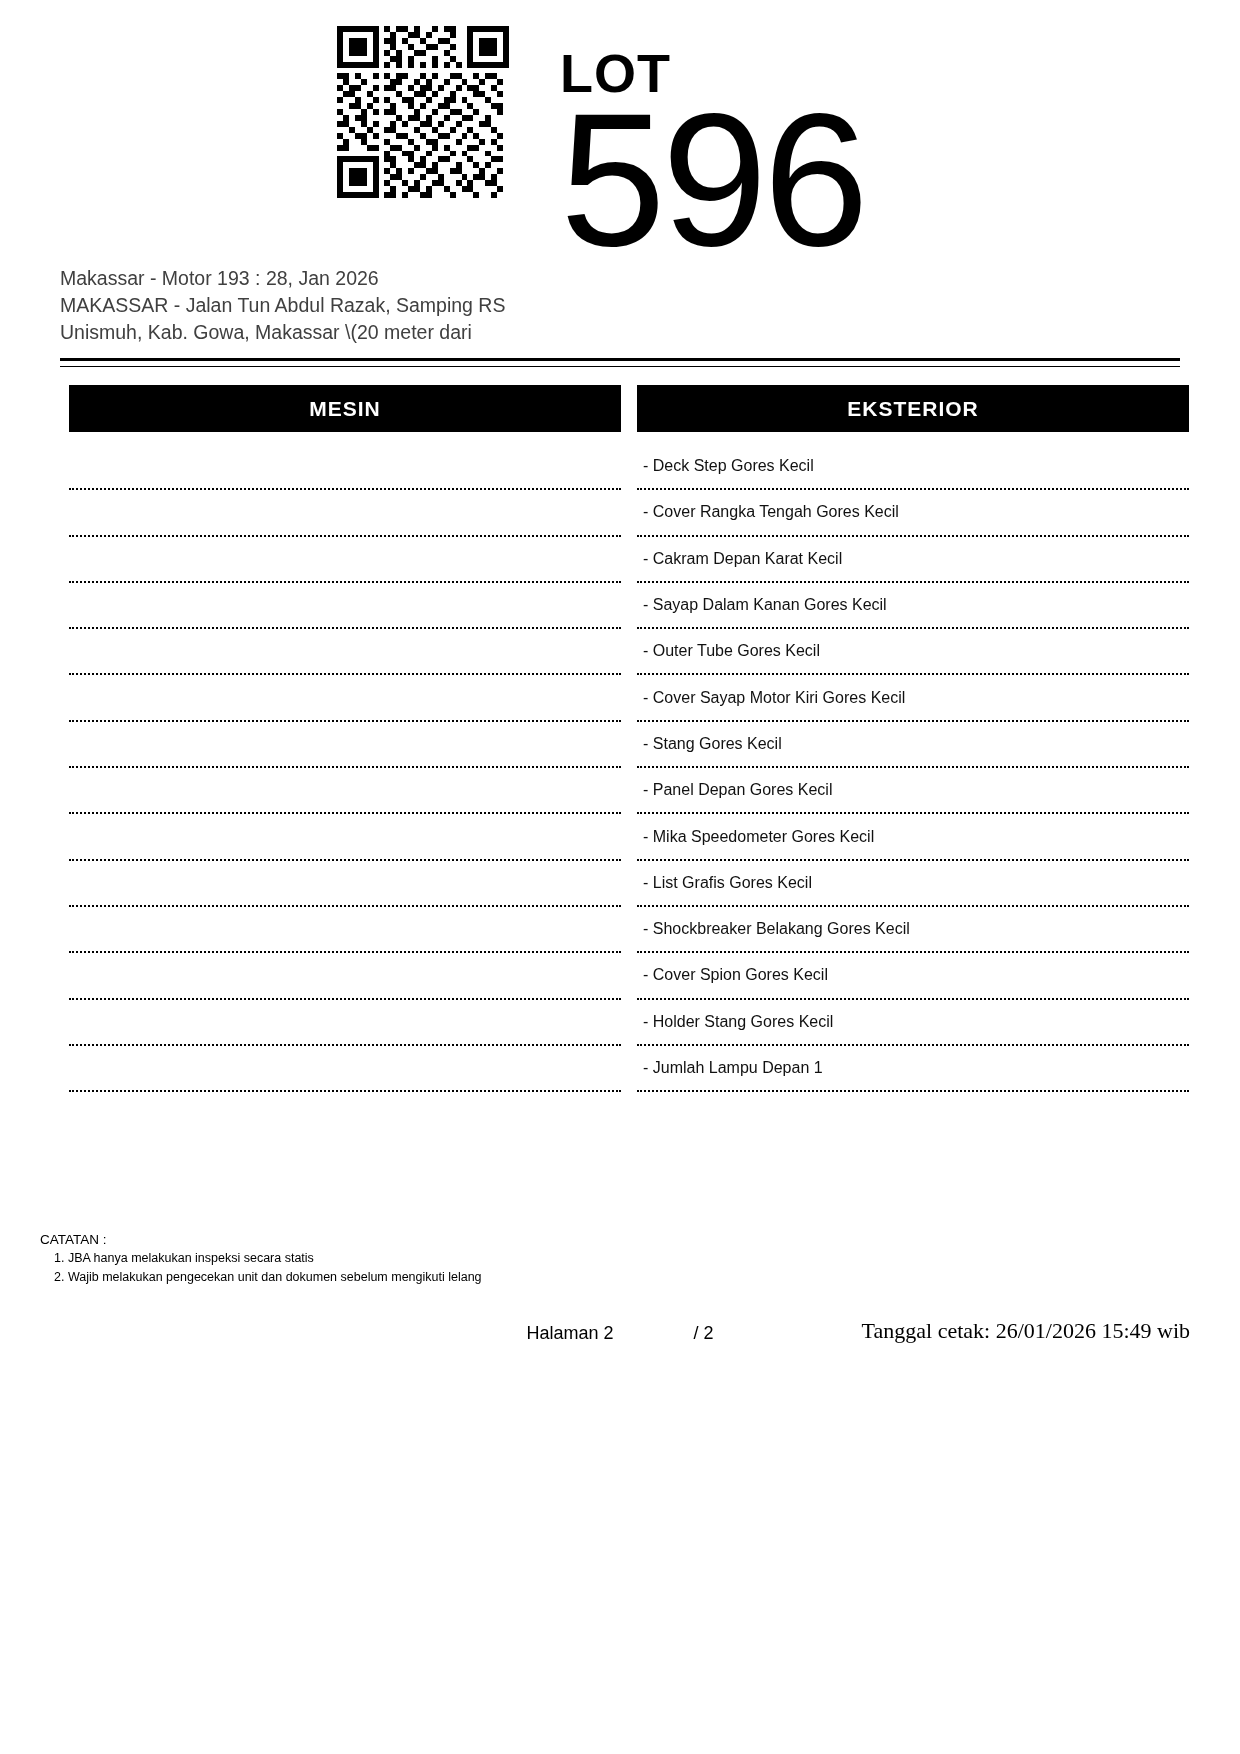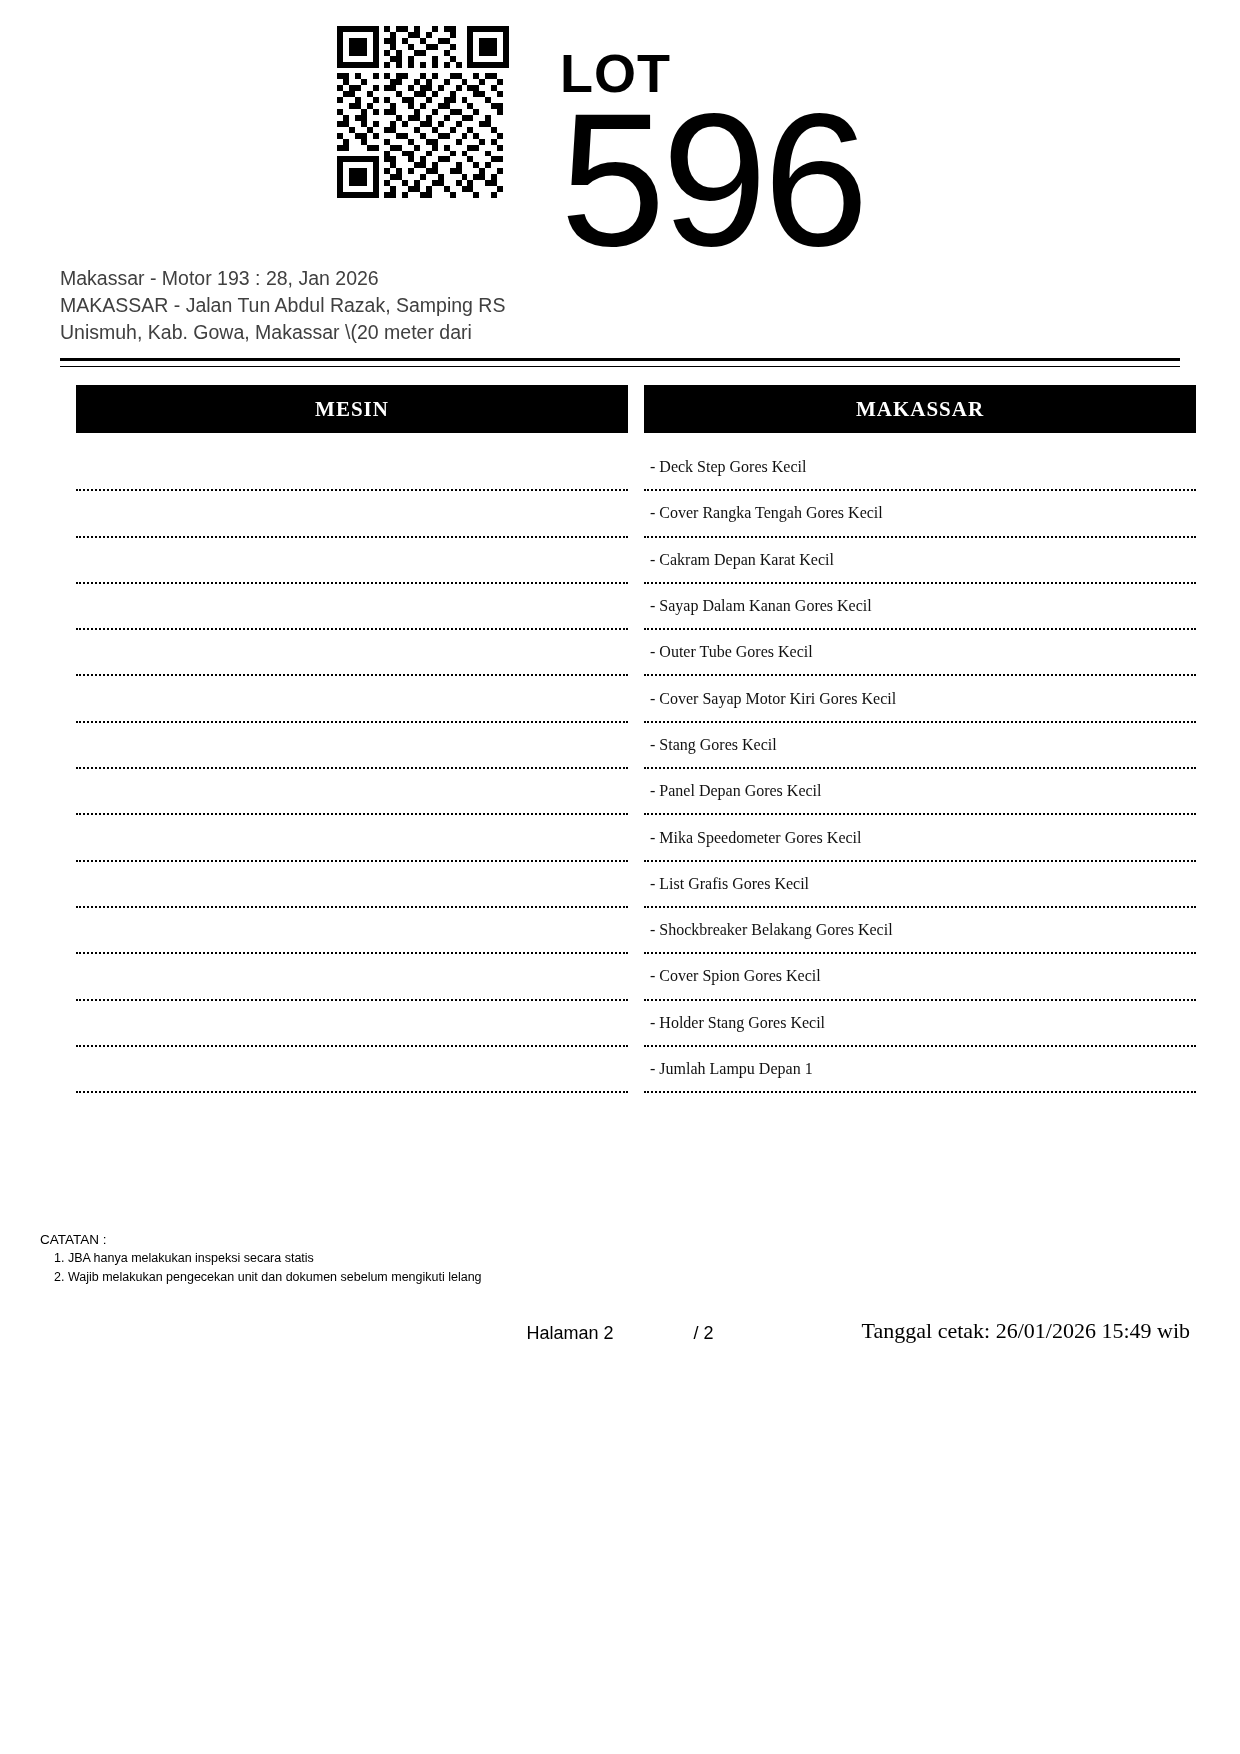--- a/index.html
+++ b/index.html
@@ -81,24 +81,23 @@
     position: absolute;
     left: 60px;
     right: 60px;
     top: 366px;
     border-top: 1px solid #000;
   }
 
   
   .table-area {
     position: absolute;
-    left: 76px;
+    left: 69px;
     top: 385px;
     width: 1120px;
-    font-family: Liberation Serif, serif;
   }
   .cols {
     display: flex;
     gap: 16px;
   }
   .col {
     width: 552px;
   }
   .col-head {
     background: #000;
@@ -421,21 +420,21 @@
           <div class="row empty"></div>
           <div class="row empty"></div>
           <div class="row empty"></div>
           <div class="row empty"></div>
           <div class="row empty"></div>
           <div class="row empty"></div>
         </div>
       </div>
 
       <div class="col">
-        <div class="col-head">MAKASSAR</div>
+        <div class="col-head">EKSTERIOR</div>
         <div class="rows">
           <div class="row">- Deck Step Gores Kecil</div>
           <div class="row">- Cover Rangka Tengah Gores Kecil</div>
           <div class="row">- Cakram Depan Karat Kecil</div>
           <div class="row">- Sayap Dalam Kanan Gores Kecil</div>
           <div class="row">- Outer Tube Gores Kecil</div>
           <div class="row">- Cover Sayap Motor Kiri Gores Kecil</div>
           <div class="row">- Stang Gores Kecil</div>
           <div class="row">- Panel Depan Gores Kecil</div>
           <div class="row">- Mika Speedometer Gores Kecil</div>

